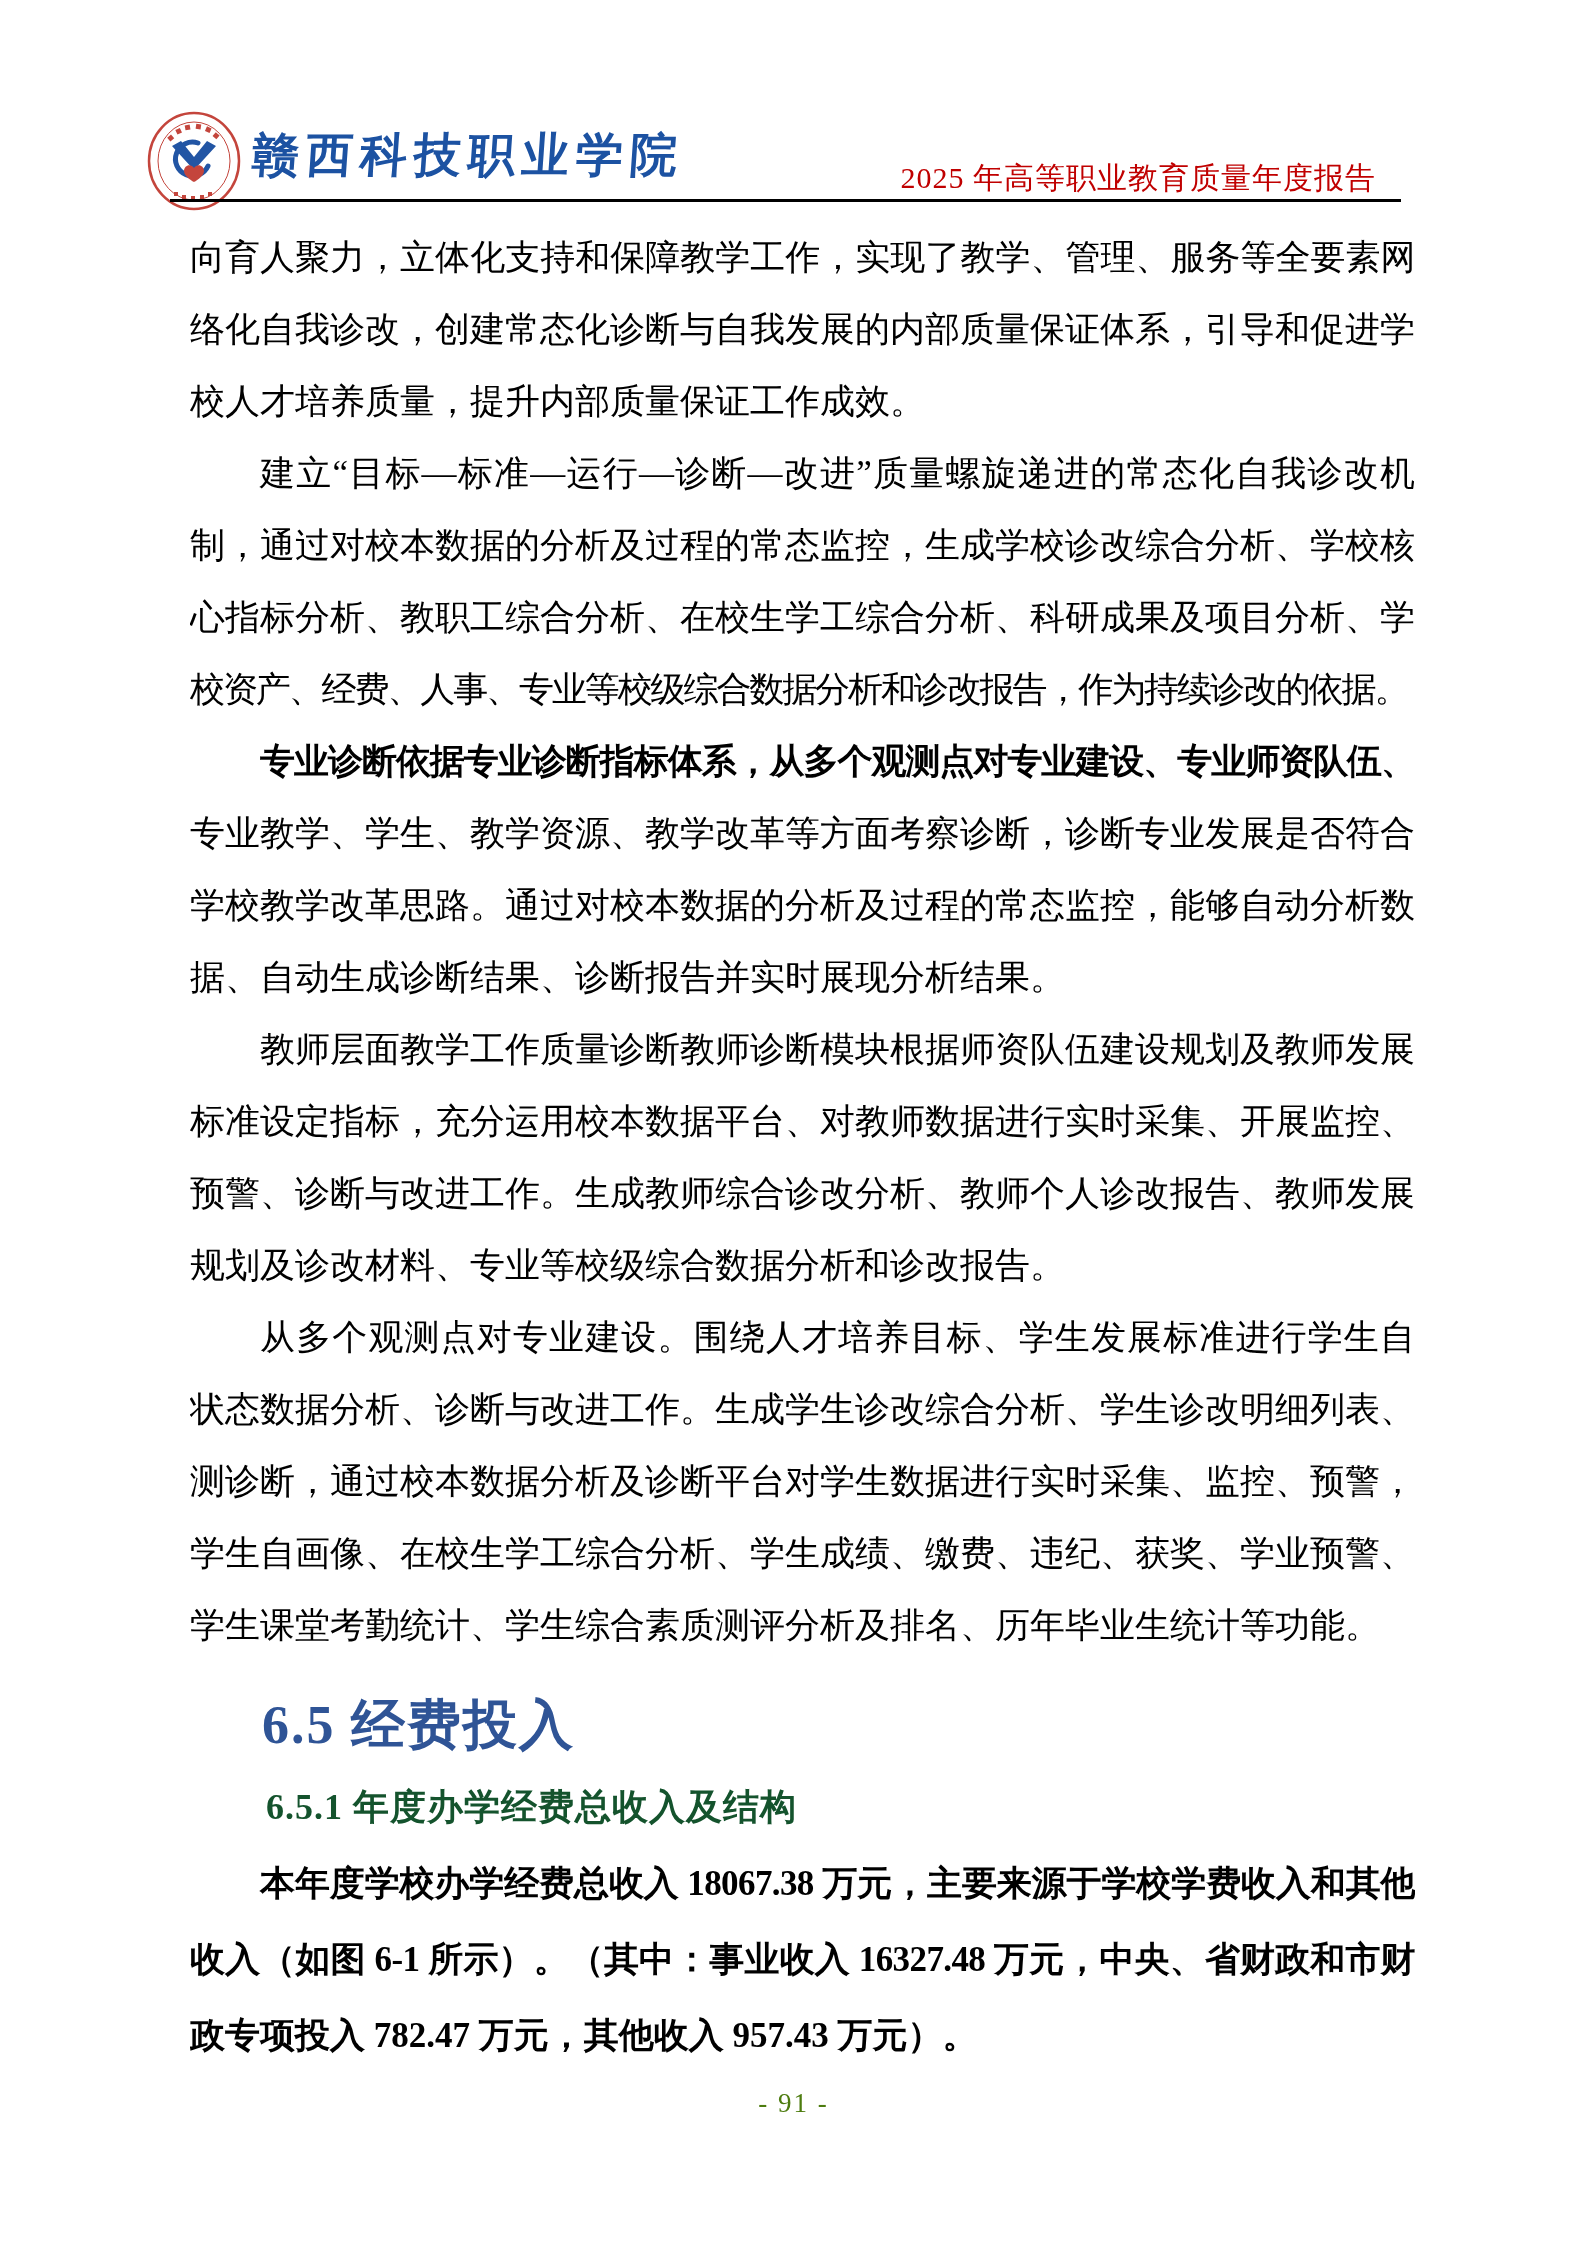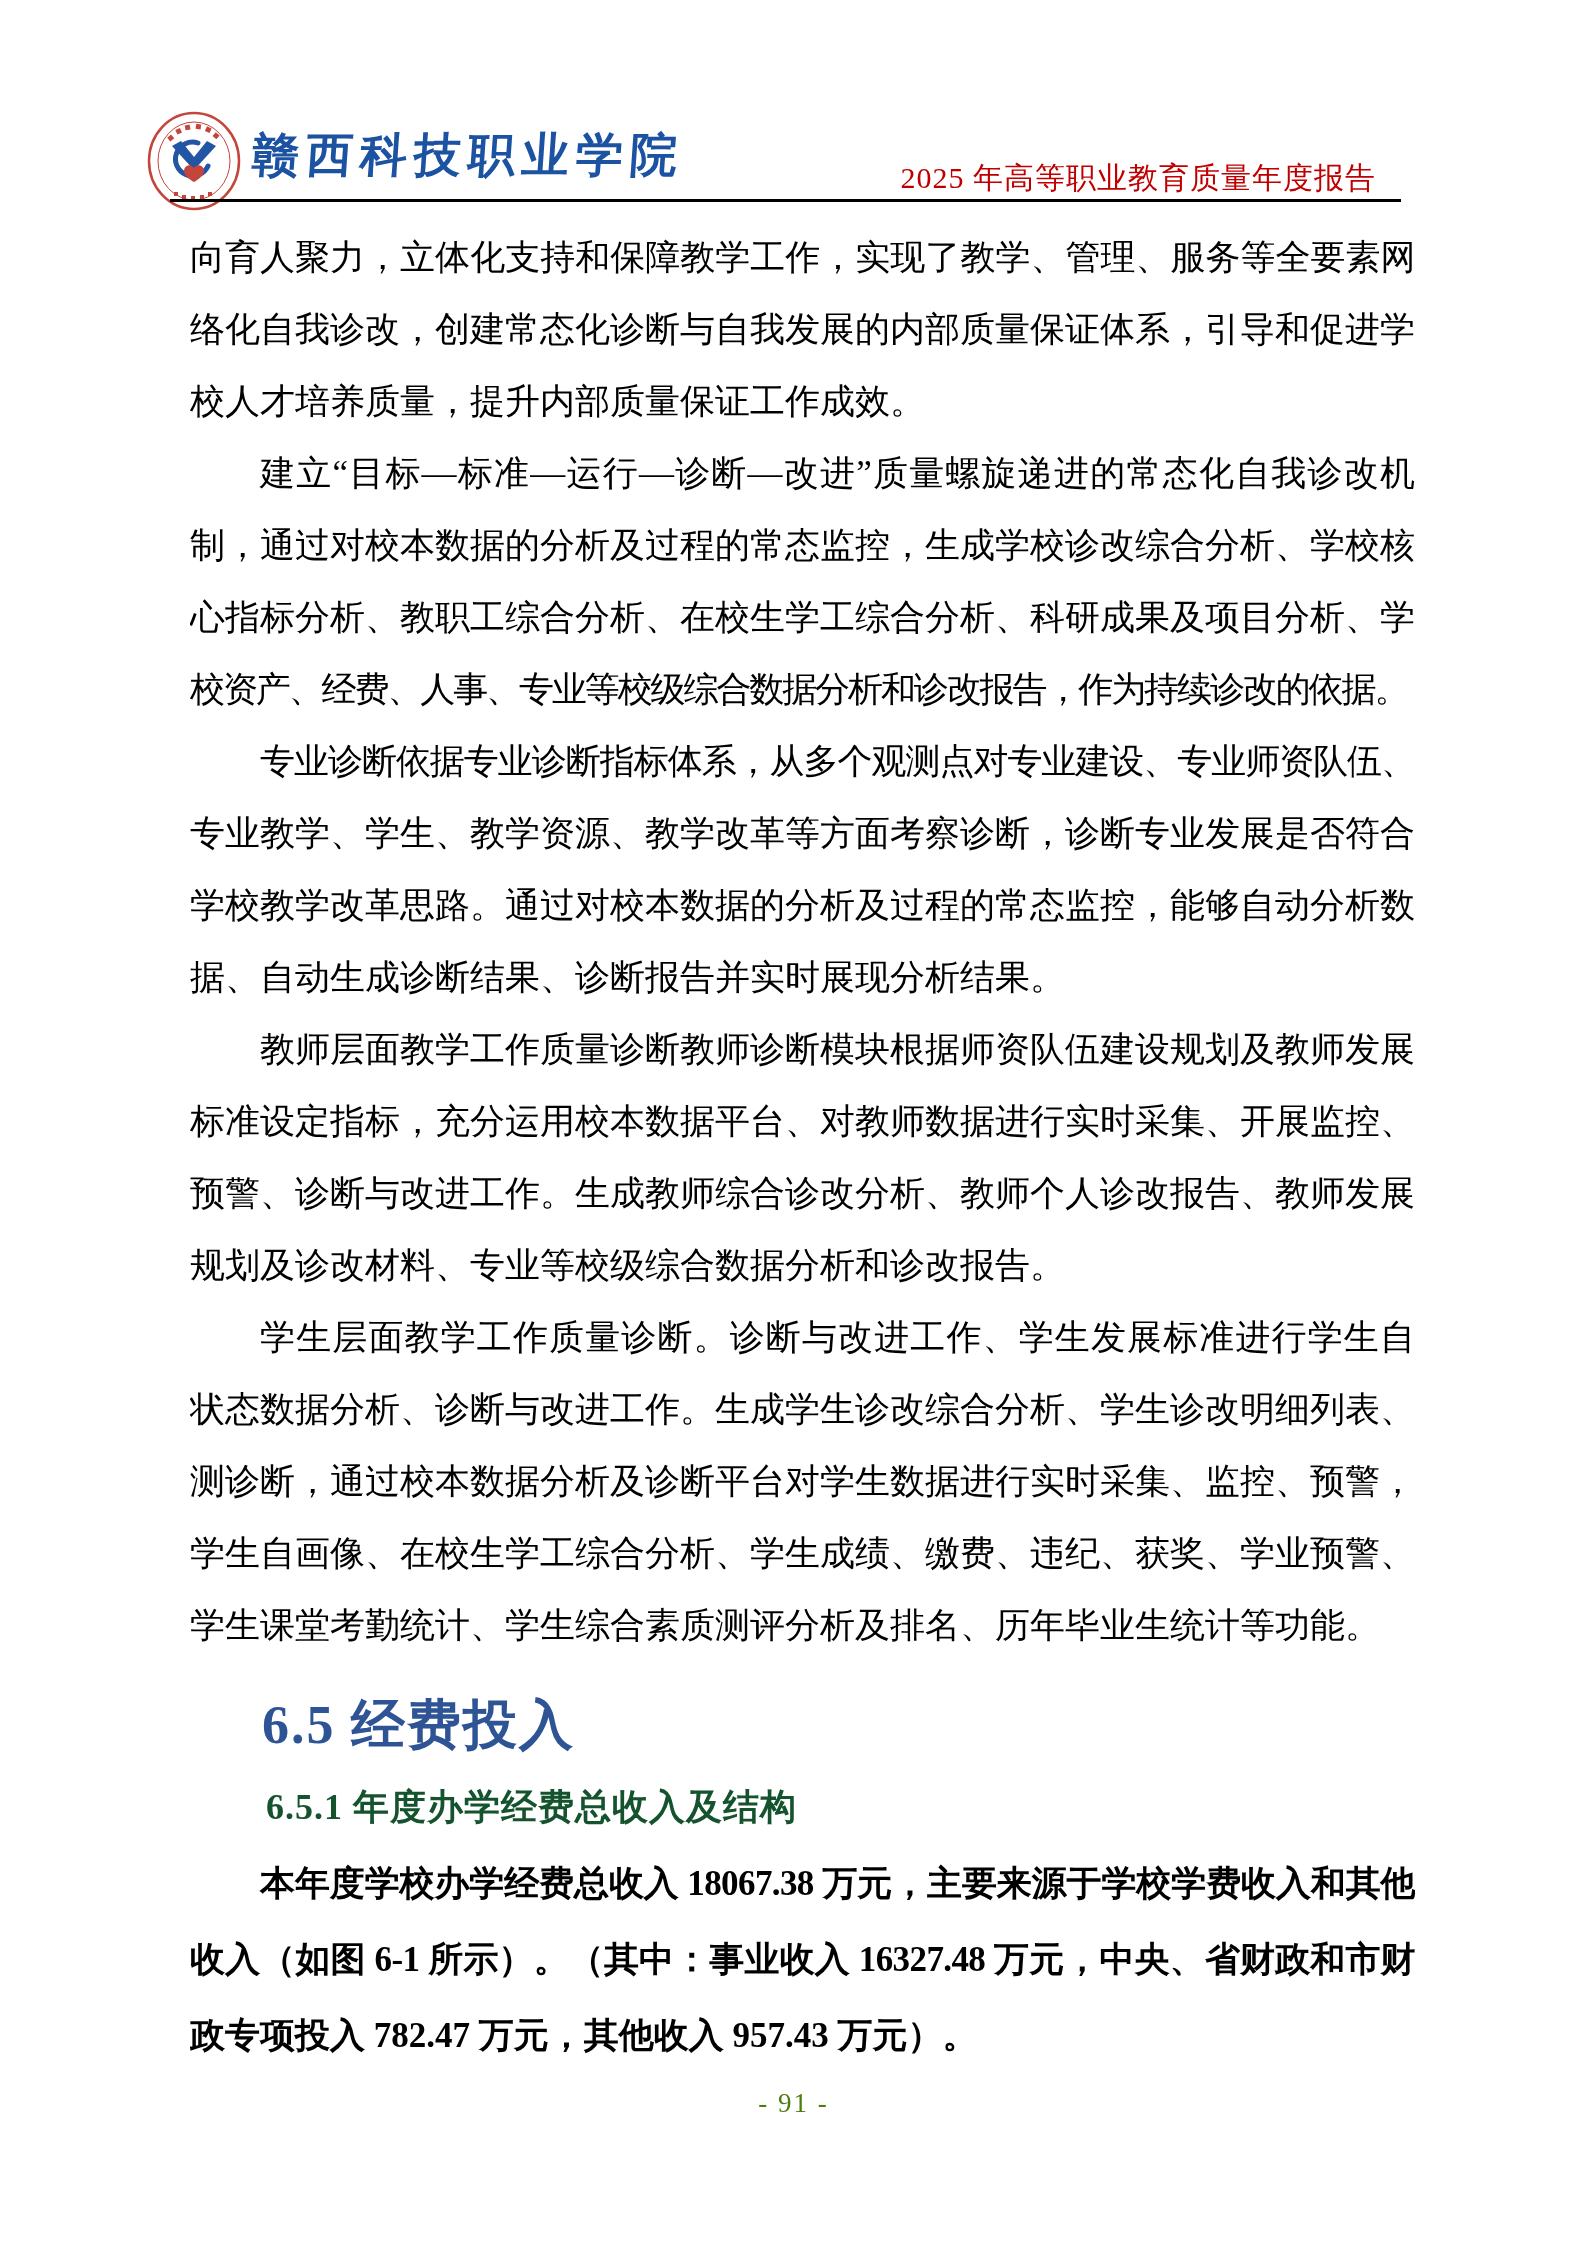--- a/index.html
+++ b/index.html
@@ -63,21 +63,21 @@
     height: 72px;
     line-height: 72px;
     font-size: 35px;
     text-align: justify;
     text-align-last: justify;
     white-space: nowrap;
     overflow: hidden;
   }
   .line.last { text-align-last: left; }
   .line.ind { padding-left: 70px; }
-  .sq1 { letter-spacing: -1.1px; }
+  .sq1 { letter-spacing: -1.1px; font-weight: bold; }
   .sq2 { letter-spacing: -2.1px; }
   .sq05 { letter-spacing: -0.6px; }
 
   .section-heading {
     margin: 34px 0 16px 0;
     padding-left: 72px;
     font-size: 54px;
     line-height: 58px;
     font-weight: bold;
     letter-spacing: 2px;
@@ -168,21 +168,21 @@
     </div>
 
     <div class="para">
       <div class="line ind">教师层面教学工作质量诊断教师诊断模块根据师资队伍建设规划及教师发展</div>
       <div class="line">标准设定指标，充分运用校本数据平台、对教师数据进行实时采集、开展监控、</div>
       <div class="line">预警、诊断与改进工作。生成教师综合诊改分析、教师个人诊改报告、教师发展</div>
       <div class="line last">规划及诊改材料、专业等校级综合数据分析和诊改报告。</div>
     </div>
 
     <div class="para">
-      <div class="line ind">学生层面教学工作质量诊断。诊断与改进工作、学生发展标准进行学生自</div>
+      <div class="line ind">从多个观测点对专业建设。围绕人才培养目标、学生发展标准进行学生自</div>
       <div class="line">状态数据分析、诊断与改进工作。生成学生诊改综合分析、学生诊改明细列表、</div>
       <div class="line">测诊断，通过校本数据分析及诊断平台对学生数据进行实时采集、监控、预警，</div>
       <div class="line">学生自画像、在校生学工综合分析、学生成绩、缴费、违纪、获奖、学业预警、</div>
       <div class="line last">学生课堂考勤统计、学生综合素质测评分析及排名、历年毕业生统计等功能。</div>
     </div>
 
     <div class="section-heading">6.5 经费投入</div>
     <div class="subsection-heading">6.5.1 年度办学经费总收入及结构</div>
 
     <div class="para closing">

